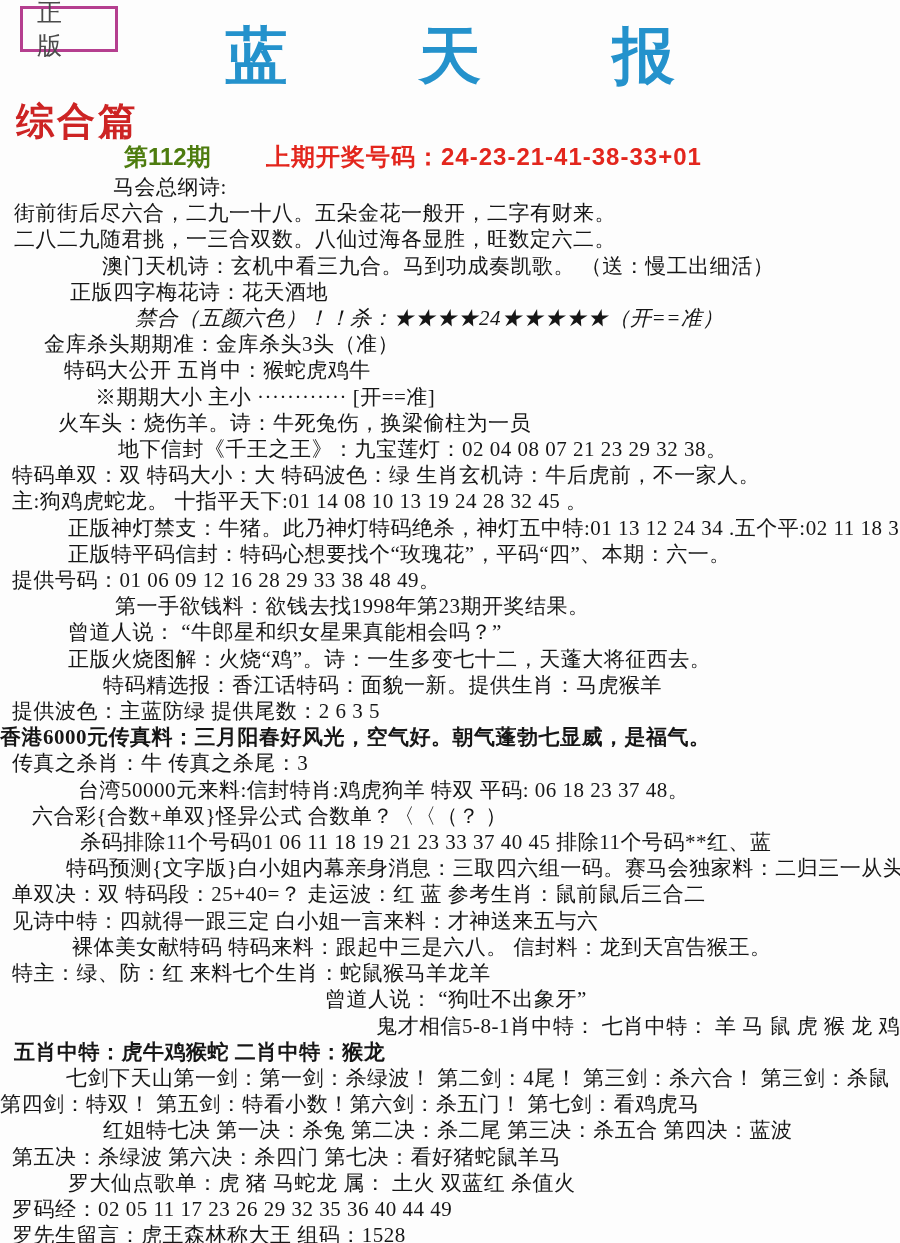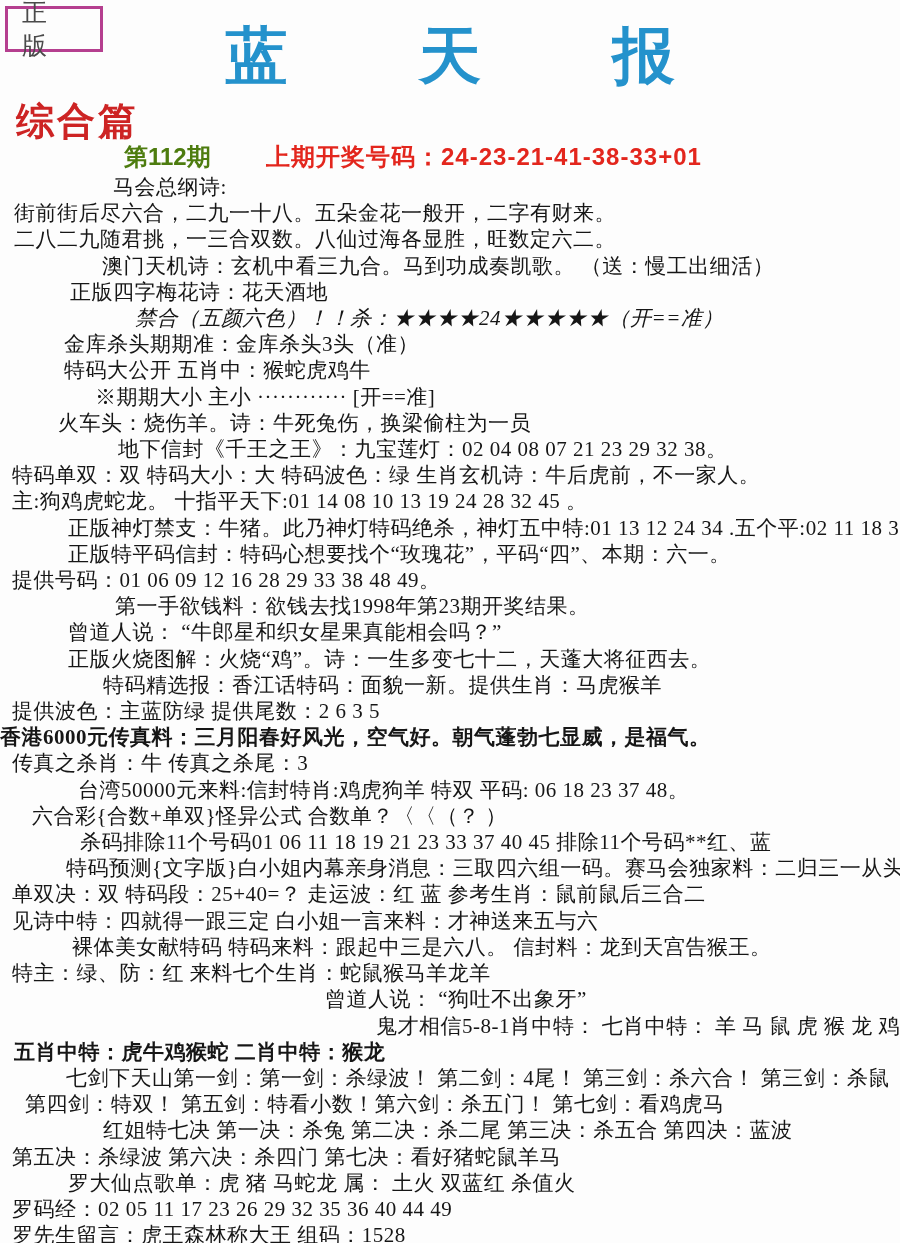--- a/index.html
+++ b/index.html
@@ -5,21 +5,21 @@
   html,body{margin:0;padding:0;}
   .page{
     position:relative;
     width:900px;height:1243px;
     background:#fdfdfd;
     overflow:hidden;
     font-family:"Liberation Serif","DejaVu Serif",serif;
     color:#111;
   }
   .badge{
-    position:absolute;left:5px;top:6px;
+    position:absolute;left:20px;top:6px;
     width:98px;height:46px;
     border:3px solid #b53f8f;
     display:flex;align-items:center;justify-content:center;
     font-size:25px;letter-spacing:18px;
     padding-left:14px;
     color:#4a4a4a;
     box-sizing:border-box;
   }
   .title{
     position:absolute;left:0;top:14px;width:900px;
@@ -80,21 +80,21 @@
     <span class="lastdraw" style="color: rgb(227, 38, 29);">上期开奖号码：24-23-21-41-38-33+01</span>
   </div>
 
   <div class="content">
       <div class="line" style="padding-left: 113px;">马会总纲诗:</div>
       <div class="line" style="padding-left: 14px;">街前街后尽六合，二九一十八。五朵金花一般开，二字有财来。</div>
       <div class="line" style="padding-left: 14px;">二八二九随君挑，一三合双数。八仙过海各显胜，旺数定六二。</div>
       <div class="line" style="padding-left: 102px;">澳门天机诗：玄机中看三九合。马到功成奏凯歌。 （送：慢工出细活）</div>
       <div class="line" style="padding-left: 70px;">正版四字梅花诗：花天酒地</div>
       <div class="line" style="padding-left: 135px; font-style: italic;">禁合（五颜六色）！！杀：★★★★24★★★★★（开==准）</div>
-      <div class="line" style="padding-left: 44px; margin-left: 20px;">金库杀头期期准：金库杀头3头（准）</div>
+      <div class="line" style="padding-left: 44px;">金库杀头期期准：金库杀头3头（准）</div>
       <div class="line" style="padding-left: 64px;">特码大公开 五肖中：猴蛇虎鸡牛</div>
       <div class="line" style="padding-left: 95px;">※期期大小  主小   ············ [开==准]</div>
       <div class="line" style="padding-left: 58px;">火车头：烧伤羊。诗：牛死兔伤，换梁偷柱为一员</div>
       <div class="line" style="padding-left: 118px;">地下信封《千王之王》：九宝莲灯：02 04 08 07 21 23 29 32 38。</div>
       <div class="line" style="padding-left: 12px;">特码单双：双 特码大小：大 特码波色：绿 生肖玄机诗：牛后虎前，不一家人。</div>
       <div class="line" style="padding-left: 12px;">主:狗鸡虎蛇龙。 十指平天下:01 14 08 10 13 19 24 28 32 45 。</div>
       <div class="line" style="padding-left: 68px;">正版神灯禁支：牛猪。此乃神灯特码绝杀，神灯五中特:01 13 12 24 34 .五个平:02 11 18 30 33。</div>
       <div class="line" style="padding-left: 68px;">正版特平码信封：特码心想要找个“玫瑰花”，平码“四”、本期：六一。</div>
       <div class="line" style="padding-left: 12px;">提供号码：01 06 09 12 16 28 29 33 38 48 49。</div>
       <div class="line" style="padding-left: 115px;">第一手欲钱料：欲钱去找1998年第23期开奖结果。</div>
@@ -109,21 +109,21 @@
       <div class="line" style="padding-left: 80px;">杀码排除11个号码01 06 11 18 19 21 23 33 37 40 45  排除11个号码**红、蓝</div>
       <div class="line" style="padding-left: 66px;">特码预测{文字版}白小姐内幕亲身消息：三取四六组一码。赛马会独家料：二归三一从头起</div>
       <div class="line" style="padding-left: 12px;">单双决：双 特码段：25+40=？ 走运波：红 蓝 参考生肖：鼠前鼠后三合二</div>
       <div class="line" style="padding-left: 12px;">见诗中特：四就得一跟三定 白小姐一言来料：才神送来五与六</div>
       <div class="line" style="padding-left: 72px;">裸体美女献特码 特码来料：跟起中三是六八。 信封料：龙到天宫告猴王。</div>
       <div class="line" style="padding-left: 12px;">特主：绿、防：红 来料七个生肖：蛇鼠猴马羊龙羊</div>
       <div class="line" style="padding-left: 12px; text-align: center;">曾道人说： “狗吐不出象牙”</div>
       <div class="line" style="padding-left: 100px; text-align: right;">鬼才相信5-8-1肖中特：  七肖中特： 羊 马 鼠 虎 猴 龙 鸡</div>
       <div class="line bold" style="padding-left: 14px;">五肖中特：虎牛鸡猴蛇   二肖中特：猴龙</div>
       <div class="line" style="padding-left: 66px;">七剑下天山第一剑：第一剑：杀绿波！ 第二剑：4尾！ 第三剑：杀六合！ 第三剑：杀鼠</div>
-      <div class="line" style="padding-left: 25px;">第四剑：特双！ 第五剑：特看小数！第六剑：杀五门！ 第七剑：看鸡虎马</div>
+      <div class="line" style="padding-left: 0;">第四剑：特双！ 第五剑：特看小数！第六剑：杀五门！ 第七剑：看鸡虎马</div>
       <div class="line" style="padding-left: 103px;">红姐特七决 第一决：杀兔  第二决：杀二尾  第三决：杀五合  第四决：蓝波</div>
       <div class="line" style="padding-left: 12px;">第五决：杀绿波 第六决：杀四门 第七决：看好猪蛇鼠羊马</div>
       <div class="line" style="padding-left: 68px;">罗大仙点歌单：虎 猪 马蛇龙 属： 土火 双蓝红 杀值火</div>
       <div class="line" style="padding-left: 12px;">罗码经：02 05 11 17 23 26 29 32 35 36 40 44 49</div>
       <div class="line" style="padding-left: 12px;">罗先生留言：虎王森林称大王 组码：1528</div>
     </div>
 
 </div>
 
 </body></html>

